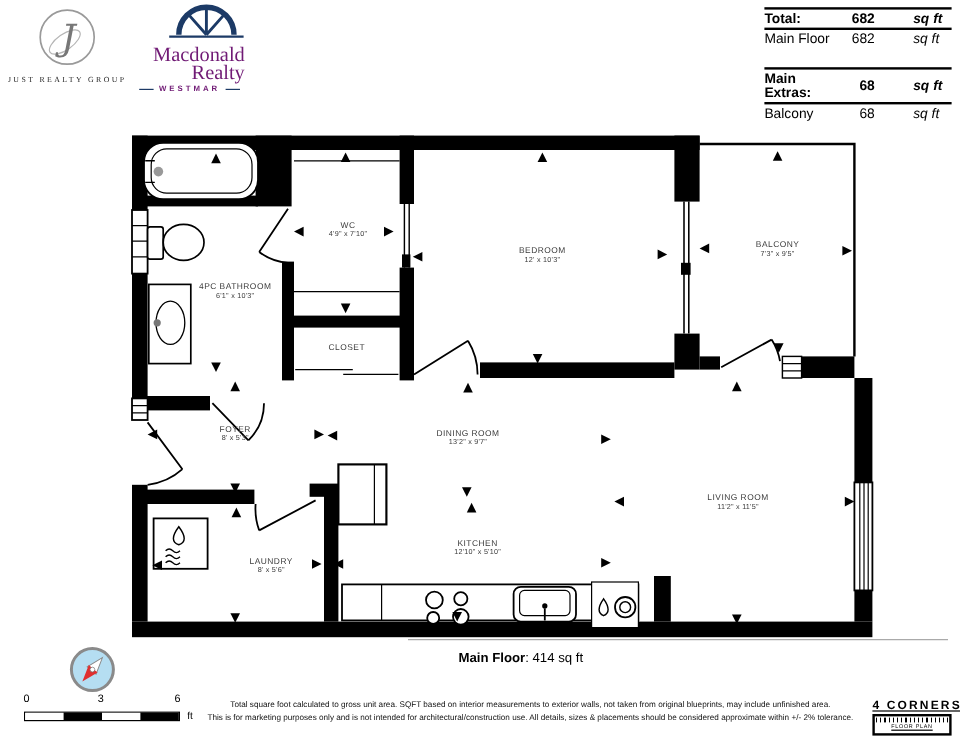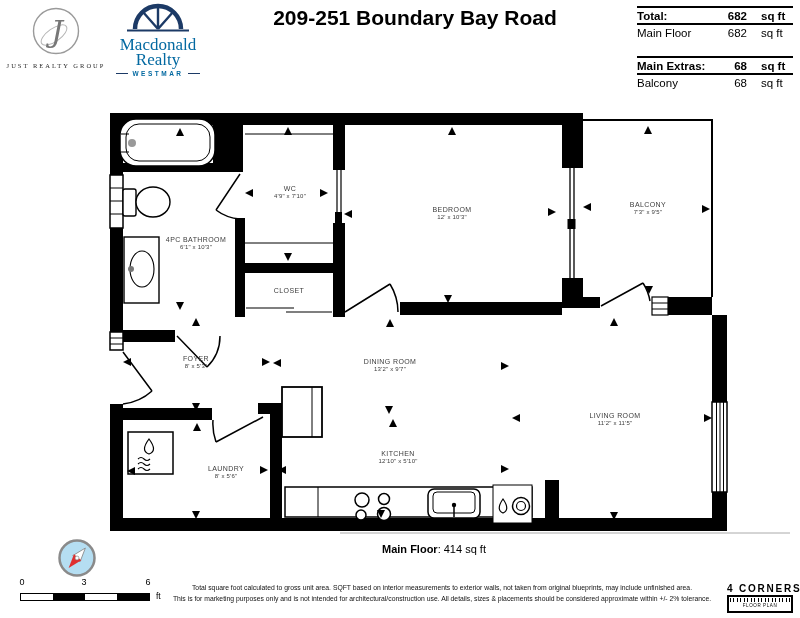--- a/index.html
+++ b/index.html
@@ -4,36 +4,36 @@
 <style>
   html,body{margin:0;padding:0;}
   body{width:800px;height:618px;position:relative;background:#fff;
        font-family:"Liberation Sans",sans-serif;overflow:hidden;}
   .abs{position:absolute;}
 
   
   #jrg-logo{left:6px;top:4px;width:100px;text-align:center;}
   #jrg-caption{font-family:"Liberation Serif",serif;font-size:6.5px;letter-spacing:2px;
                color:#2a2a2a;margin-top:-2px;white-space:nowrap;}
-  #mac-logo{left:112px;top:3px;width:92px;text-align:center;color:#0369a1;}
+  #mac-logo{left:112px;top:3px;width:92px;text-align:right;color:#701a75;}
   .mac-word{font-family:"Liberation Serif",serif;font-size:17px;line-height:15px;}
   .mac-sub{display:flex;align-items:center;justify-content:center;gap:4px;margin-top:3px;}
   .mac-sub .bar{width:12px;height:1.5px;background:#1c3a66;}
   .mac-sub .txt{font-size:6.5px;font-weight:bold;letter-spacing:2.5px;}
   #title-block{left:200px;top:6px;width:430px;text-align:center;}
   #page-title{font-size:21px;font-weight:bold;color:#000;}
   #page-subtitle{font-size:15px;margin-top:2px;color:#000;}
 
   #area-table{left:637px;top:6px;width:156px;font-size:11.5px;color:#000;}
   .trow{display:flex;align-items:center;padding:1.5px 0;}
   .thead{border-top:2px solid #000;border-bottom:2px solid #000;font-weight:bold;}
   .tgap{height:16px;}
   .tl{flex:1;text-align:left;}
   .tv{width:34px;text-align:right;}
-  .tu{width:32px;text-align:left;margin-left:14px;}
+  .tu{width:32px;text-align:left;margin-left:32px;font-style:italic;}
 
   
   #plan-svg{left:0;top:0;}
   #label-layer{left:0;top:0;width:800px;height:618px;pointer-events:none;}
   .room{position:absolute;transform:translate(-50%,-50%);text-align:center;
         color:#3c3c3c;white-space:nowrap;}
   .rname{font-size:7px;letter-spacing:.4px;}
   .rdims{font-size:6px;letter-spacing:.2px;margin-top:1px;}
   .arrow{position:absolute;width:0;height:0;}
   .arrow.up{border-left:4px solid transparent;border-right:4px solid transparent;border-bottom:8px solid #000;}
@@ -45,21 +45,21 @@
   #floor-total{left:134px;top:543px;width:600px;text-align:center;font-size:11px;color:#000;}
   #floor-total .b{font-weight:bold;}
   #scalebar{left:20px;top:577px;width:130px;height:30px;}
   .tick{position:absolute;top:0;font-size:9px;color:#000;transform:translateX(-50%);}
   #bar{position:absolute;top:16px;left:0;width:128px;height:6px;border:1px solid #000;display:flex;}
   #bar div{height:100%;}
   #bar .w{background:#fff;width:25%;} #bar .k{background:#000;width:25%;}
   #scale-unit{position:absolute;left:136px;top:14px;font-size:8.5px;}
   #disclaimer{left:142px;top:583px;width:600px;text-align:center;font-size:6.8px;
               line-height:1.55;color:#111;}
-  #fourcorners{left:727px;top:583px;width:66px;text-align:center;color:#000;}
+  #fourcorners{left:727px;top:583px;width:66px;text-align:center;color:#000;text-decoration:underline;}
   #fc-name{font-size:10px;font-weight:bold;letter-spacing:1.8px;white-space:nowrap;}
   #fc-ruler{margin-top:1px;height:14px;border:2px solid #000;}
   #fc-ticks{height:4px;margin:1px 1px 0 1px;
             background:repeating-linear-gradient(90deg,#000 0 1px,transparent 1px 3.5px);}
   #fc-sub{font-size:4.5px;letter-spacing:.6px;margin-top:1px;}
 </style>
 </head>
 <body>
 
 <div class="abs" id="jrg-logo">
@@ -80,21 +80,20 @@
   <div class="mac-word">Macdonald</div>
   <div class="mac-word">Realty</div>
   <div class="mac-sub">
     <span class="bar"></span>
     <span class="txt">WESTMAR</span>
     <span class="bar"></span>
   </div>
 </div>
 
 <div class="abs" id="title-block">
-  <div id="page-title">209-251 Boundary Bay Road</div>
 </div>
 
 <div class="abs" id="area-table">
   <div class="trow thead">
     <span class="tl">Total:</span>
     <span class="tv">682</span>
     <span class="tu">sq ft</span>
   </div>
   <div class="trow">
     <span class="tl">Main Floor</span>

